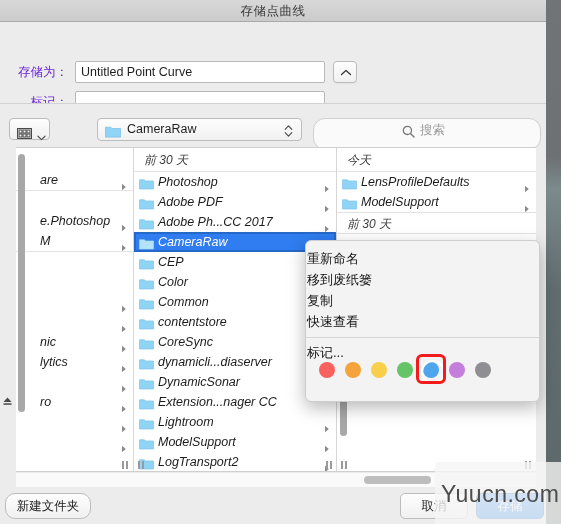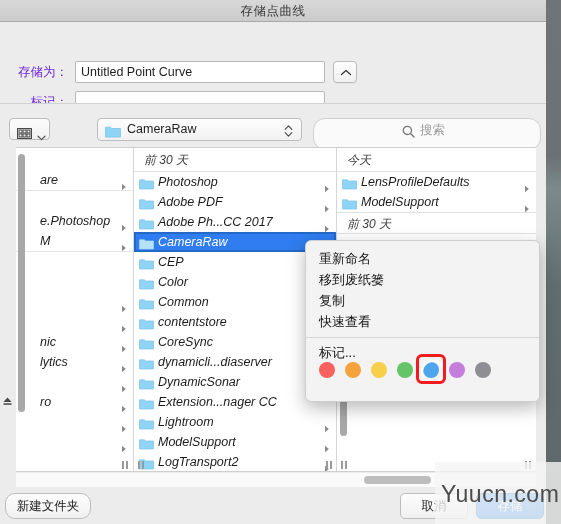--- a/index.html
+++ b/index.html
@@ -146,21 +146,21 @@
   }
 
   
   .ctxmenu {
     position: absolute; left: 305px; top: 240px; width: 235px; height: 162px;
     background: #f3f3f3; border: 1px solid #cdcdcd; border-radius: 6px;
     box-shadow: 0 6px 18px rgba(0,0,0,.28);
   }
   .mi {
     position: relative; height: 21px; line-height: 21px; font-size: 13px; color: #141414;
-    padding-left: 13px; white-space: nowrap;
+    padding-left: 1px; white-space: nowrap;
   }
   .msep { height: 1px; background: #d6d6d6; margin: 5px 0 4px 0; }
   .tags { position: absolute; left: 13px; top: 114px; width: 210px; height: 30px; }
   .dot {
     position: absolute; top: 7px; width: 16px; height: 16px; border-radius: 50%;
   }
   .dot.selected::after {
     content: ''; position: absolute; left: -2px; top: -2px; width: 20px; height: 20px;
     border: 2px solid rgba(255,255,255,.92); border-radius: 50%;
   }

